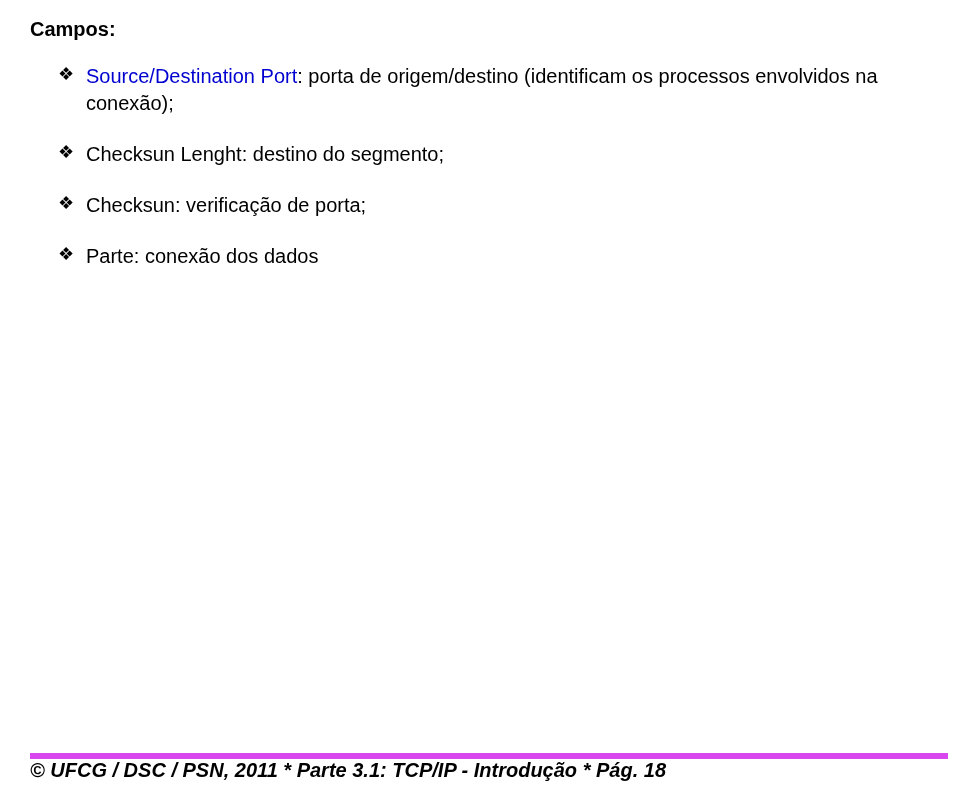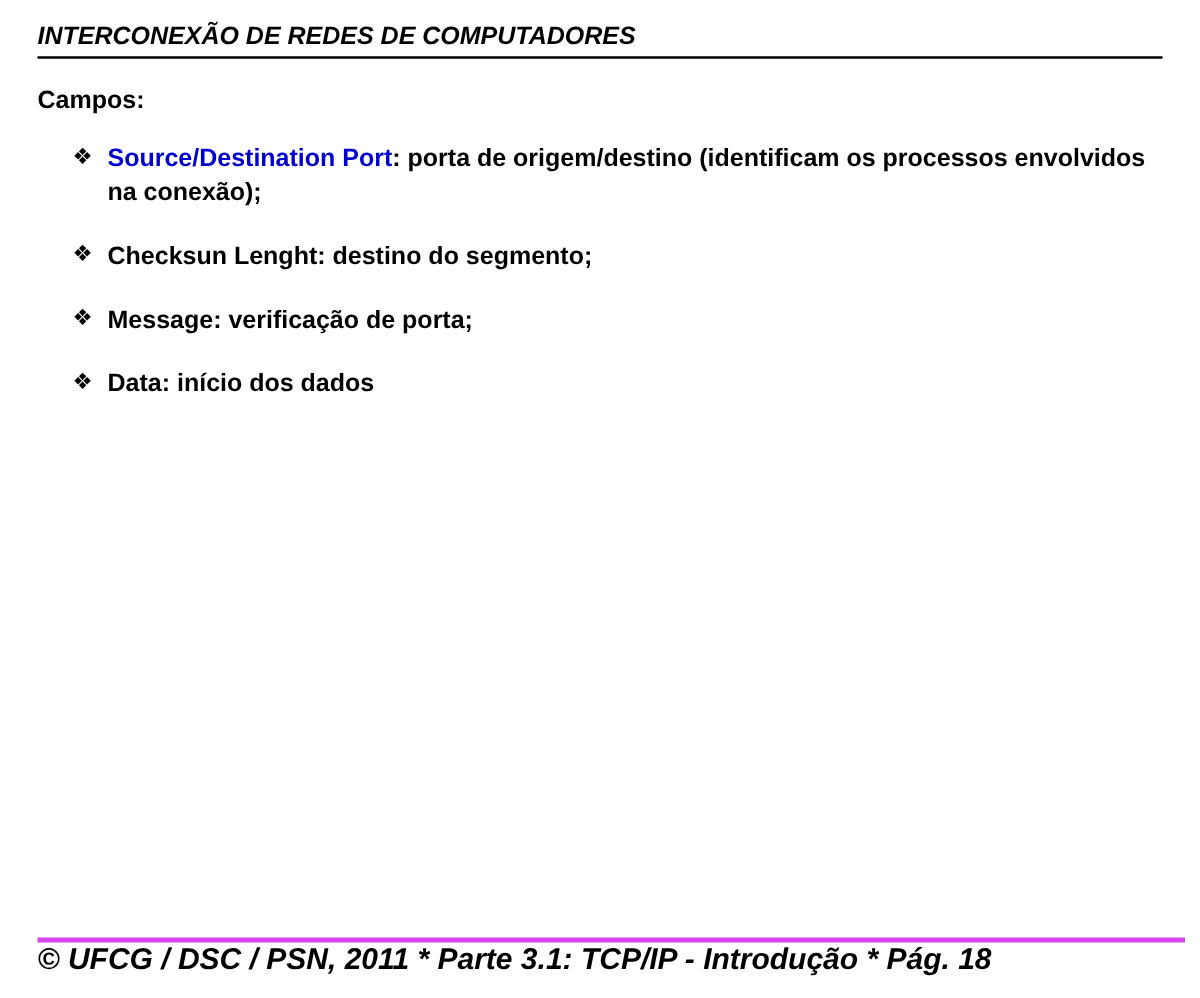--- a/index.html
+++ b/index.html
@@ -45,66 +45,65 @@
       flex-shrink: 0;
       width: 28px;
       font-size: 18px;
       line-height: 1.3;
     }
     .bullet-text {
       flex: 1;
       line-height: 1.35;
     }
     .bold {
-      font-weight: bold;
+      font-weight: normal;
     }
     .blue {
       color: #0000d0;
     }
     .footer {
       position: absolute;
       bottom: 16px;
       left: 30px;
       right: 12px;
-      border-top: 4px solid #d946ef;
+      border-top: 6px solid #d946ef;
       padding-top: 0px;
-      font-size: 24px;
+      font-size: 20px;
       font-weight: bold;
       font-style: italic;
     }
   </style>
 </head>
 <body>
 
 <div class="page">
-  <h1 class="page-title">INTERCONEXÃO DE REDES DE COMPUTADORES</h1>
 
   <div class="subtitle">Campos:</div>
 
   <ul class="bullet-list">
     <li class="bullet-item">
       <span class="bullet-icon">❖</span>
       <span class="bullet-text">
         <span class="bold blue">Source/Destination Port</span><span class="bold">: porta de origem/destino (identificam os processos envolvidos na conexão);</span>
       </span>
     </li>
     <li class="bullet-item">
       <span class="bullet-icon">❖</span>
       <span class="bullet-text">
         <span class="bold">Checksun Lenght</span><span class="bold">: destino do segmento;</span>
       </span>
     </li>
     <li class="bullet-item">
       <span class="bullet-icon">❖</span>
       <span class="bullet-text">
-        <span class="bold">Message</span><span class="bold">: verificação de porta;</span>
+        <span class="bold">Checksun</span><span class="bold">: verificação de porta;</span>
       </span>
     </li>
     <li class="bullet-item">
       <span class="bullet-icon">❖</span>
       <span class="bullet-text">
-        <span class="bold">Data</span><span class="bold">: início dos dados</span>
+        <span class="bold">Parte</span><span class="bold">: conexão dos dados</span>
       </span>
     </li>
   </ul>
 </div>
 
 <div class="footer">© UFCG / DSC / PSN, 2011 * Parte 3.1: TCP/IP - Introdução * Pág. 18</div>
 
 </body></html>

